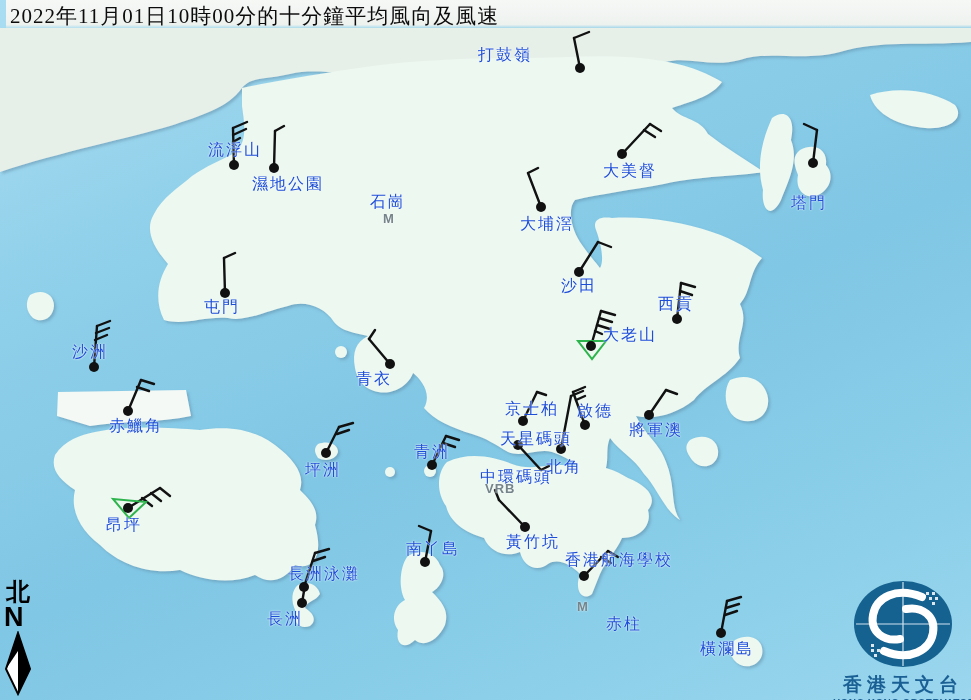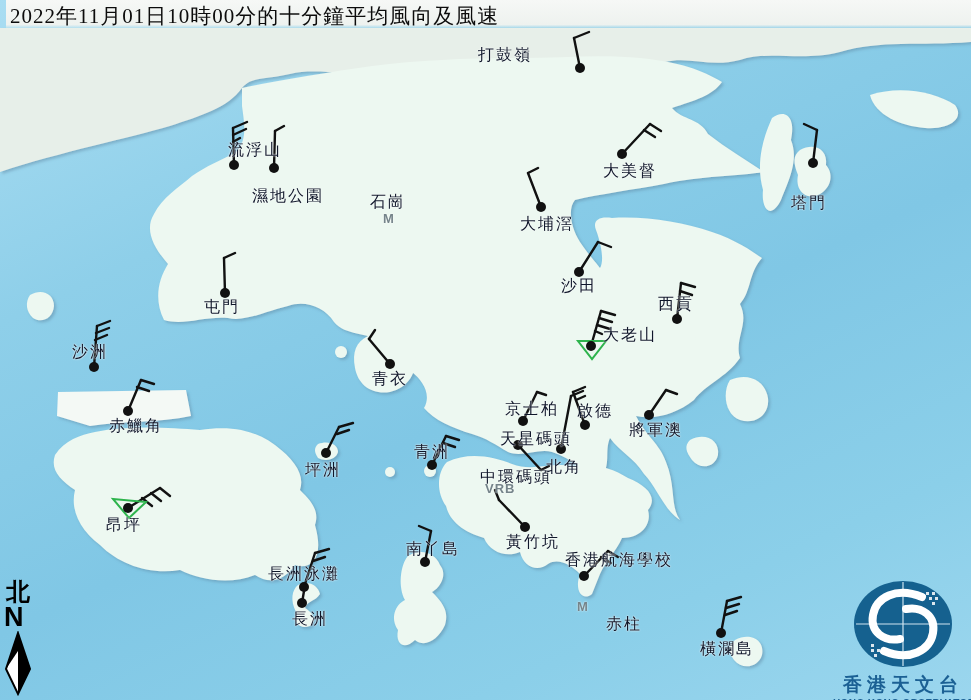--- a/index.html
+++ b/index.html
@@ -6,21 +6,21 @@
   .stage{position:relative;width:971px;height:700px;overflow:hidden;
          font-family:"Liberation Sans","DejaVu Sans",sans-serif;background:#86cbe7;}
   .sea{position:absolute;inset:0;
        background:linear-gradient(155deg,#a9ddf2 0%,#8ecfe9 28%,#80c7e5 55%,#8bcfe9 80%,#9bd6ee 100%);}
   svg.map,svg.overlay{position:absolute;left:0;top:0;}
   .titlebar{position:absolute;left:6px;top:0;width:971px;height:29px;
             background:linear-gradient(180deg,#f6f8f6 0%,#eef2ef 85%,rgba(238,242,239,0) 100%);}
   .title{position:absolute;left:4px;top:2px;font-family:"Liberation Serif","DejaVu Serif",serif;
          font-size:21px;color:#0c0c0c;letter-spacing:1px;white-space:nowrap;}
   .st-label{position:absolute;font-family:"Liberation Serif","DejaVu Serif",serif;
-            font-size:16px;line-height:1;letter-spacing:2px;color:#0f172a;font-weight:500;
+            font-size:16px;line-height:1;letter-spacing:2px;color:#1d4ed8;font-weight:500;
             white-space:nowrap;text-shadow:0 0 2px rgba(255,255,255,.95),0 0 1px rgba(255,255,255,.9);}
   .st-marker{position:absolute;font-family:"Liberation Sans","DejaVu Sans",sans-serif;
              font-size:13px;line-height:1;font-weight:bold;color:#75848a;letter-spacing:1px;
              text-shadow:0 0 2px rgba(255,255,255,.9);}
   .compass{position:absolute;left:3px;top:580px;width:40px;color:#000;}
   .compass .hanzi{font-family:"Liberation Serif","DejaVu Serif",serif;font-size:24px;font-weight:bold;
                   margin-left:3px;line-height:1.05;}
   .compass .letter{font-family:"Liberation Sans","DejaVu Sans",sans-serif;font-size:27px;font-weight:bold;
                    margin-left:1px;line-height:.95;}
   .logo{position:absolute;left:833px;top:578px;width:140px;text-align:center;}
@@ -212,49 +212,49 @@
       <circle cx="302" cy="603" r="5" fill="#111111"></circle>
       <line x1="721" y1="633" x2="727" y2="601" stroke="#111111" stroke-width="2.4" stroke-linecap="round"></line>
       <line x1="727" y1="601" x2="741" y2="597" stroke="#111111" stroke-width="2.4" stroke-linecap="round"></line>
       <line x1="726" y1="608" x2="739" y2="604" stroke="#111111" stroke-width="2.4" stroke-linecap="round"></line>
       <line x1="725" y1="615" x2="737" y2="611" stroke="#111111" stroke-width="2.4" stroke-linecap="round"></line>
       <circle cx="721" cy="633" r="5" fill="#111111"></circle>
     </svg>
 
   <div id="labels">
       <div class="st-label" style="left: 478px; top: 47px;">打鼓嶺</div>
-      <div class="st-label" style="left: 228px; top: 142px;">流浮山</div>
-      <div class="st-label" style="left: 252px; top: 176px; margin-top: 12px;">濕地公園</div>
+      <div class="st-label" style="left: 208px; top: 142px;">流浮山</div>
+      <div class="st-label" style="left: 252px; top: 176px;">濕地公園</div>
       <div class="st-label" style="left: 603px; top: 163px;">大美督</div>
       <div class="st-label" style="left: 791px; top: 172px; margin-top: 23px;">塔門</div>
       <div class="st-label" style="left: 370px; top: 194px;">石崗</div>
       <div class="st-marker" style="left: 383px; top: 212px;">M</div>
       <div class="st-label" style="left: 520px; top: 216px;">大埔滘</div>
       <div class="st-label" style="left: 561px; top: 278px;">沙田</div>
       <div class="st-label" style="left: 658px; top: 296px;">西貢</div>
       <div class="st-label" style="left: 204px; top: 299px;">屯門</div>
       <div class="st-label" style="left: 72px; top: 344px;">沙洲</div>
       <div class="st-label" style="left: 571px; top: 327px; margin-left: 32px;">大老山</div>
-      <div class="st-label" style="left: 372px; top: 371px;">青衣</div>
+      <div class="st-label" style="left: 356px; top: 371px;">青衣</div>
       <div class="st-label" style="left: 109px; top: 418px; text-align: center;">赤鱲角</div>
       <div class="st-label" style="left: 414px; top: 444px;">青洲</div>
       <div class="st-label" style="left: 505px; top: 401px; font-family: Liberation Serif, serif;">京士柏</div>
       <div class="st-label" style="left: 577px; top: 403px;">啟德</div>
       <div class="st-label" style="left: 500px; top: 431px;">天星碼頭</div>
       <div class="st-label" style="left: 480px; top: 469px;">中環碼頭</div>
       <div class="st-marker" style="left: 485px; top: 454px; margin-top: 28px;">VRB</div>
       <div class="st-label" style="left: 546px; top: 459px;">北角</div>
       <div class="st-label" style="left: 629px; top: 422px;">將軍澳</div>
       <div class="st-label" style="left: 305px; top: 462px;">坪洲</div>
       <div class="st-label" style="left: 106px; top: 517px;">昂坪</div>
       <div class="st-label" style="left: 406px; top: 541px;">南丫島</div>
       <div class="st-label" style="left: 506px; top: 534px;">黃竹坑</div>
       <div class="st-label" style="left: 565px; top: 552px;">香港航海學校</div>
-      <div class="st-label" style="left: 268px; top: 566px;">長洲泳灘</div>
-      <div class="st-label" style="left: 292px; top: 611px;">長洲</div>
+      <div class="st-label" style="left: 288px; top: 566px;">長洲泳灘</div>
+      <div class="st-label" style="left: 267px; top: 611px;">長洲</div>
       <div class="st-label" style="left: 562px; top: 616px; margin-left: 44px;">赤柱</div>
       <div class="st-marker" style="left: 577px; top: 600px;">M</div>
       <div class="st-label" style="left: 700px; top: 641px;">橫瀾島</div>
     </div>
 
   <div class="compass">
     <div class="hanzi">北</div>
     <div class="letter">N</div>
     <svg width="36" height="66" viewBox="0 0 36 66">
       <polygon points="15,2 27,38 15,63 3,38" fill="#ffffff" stroke="#000" stroke-width="2"></polygon>

